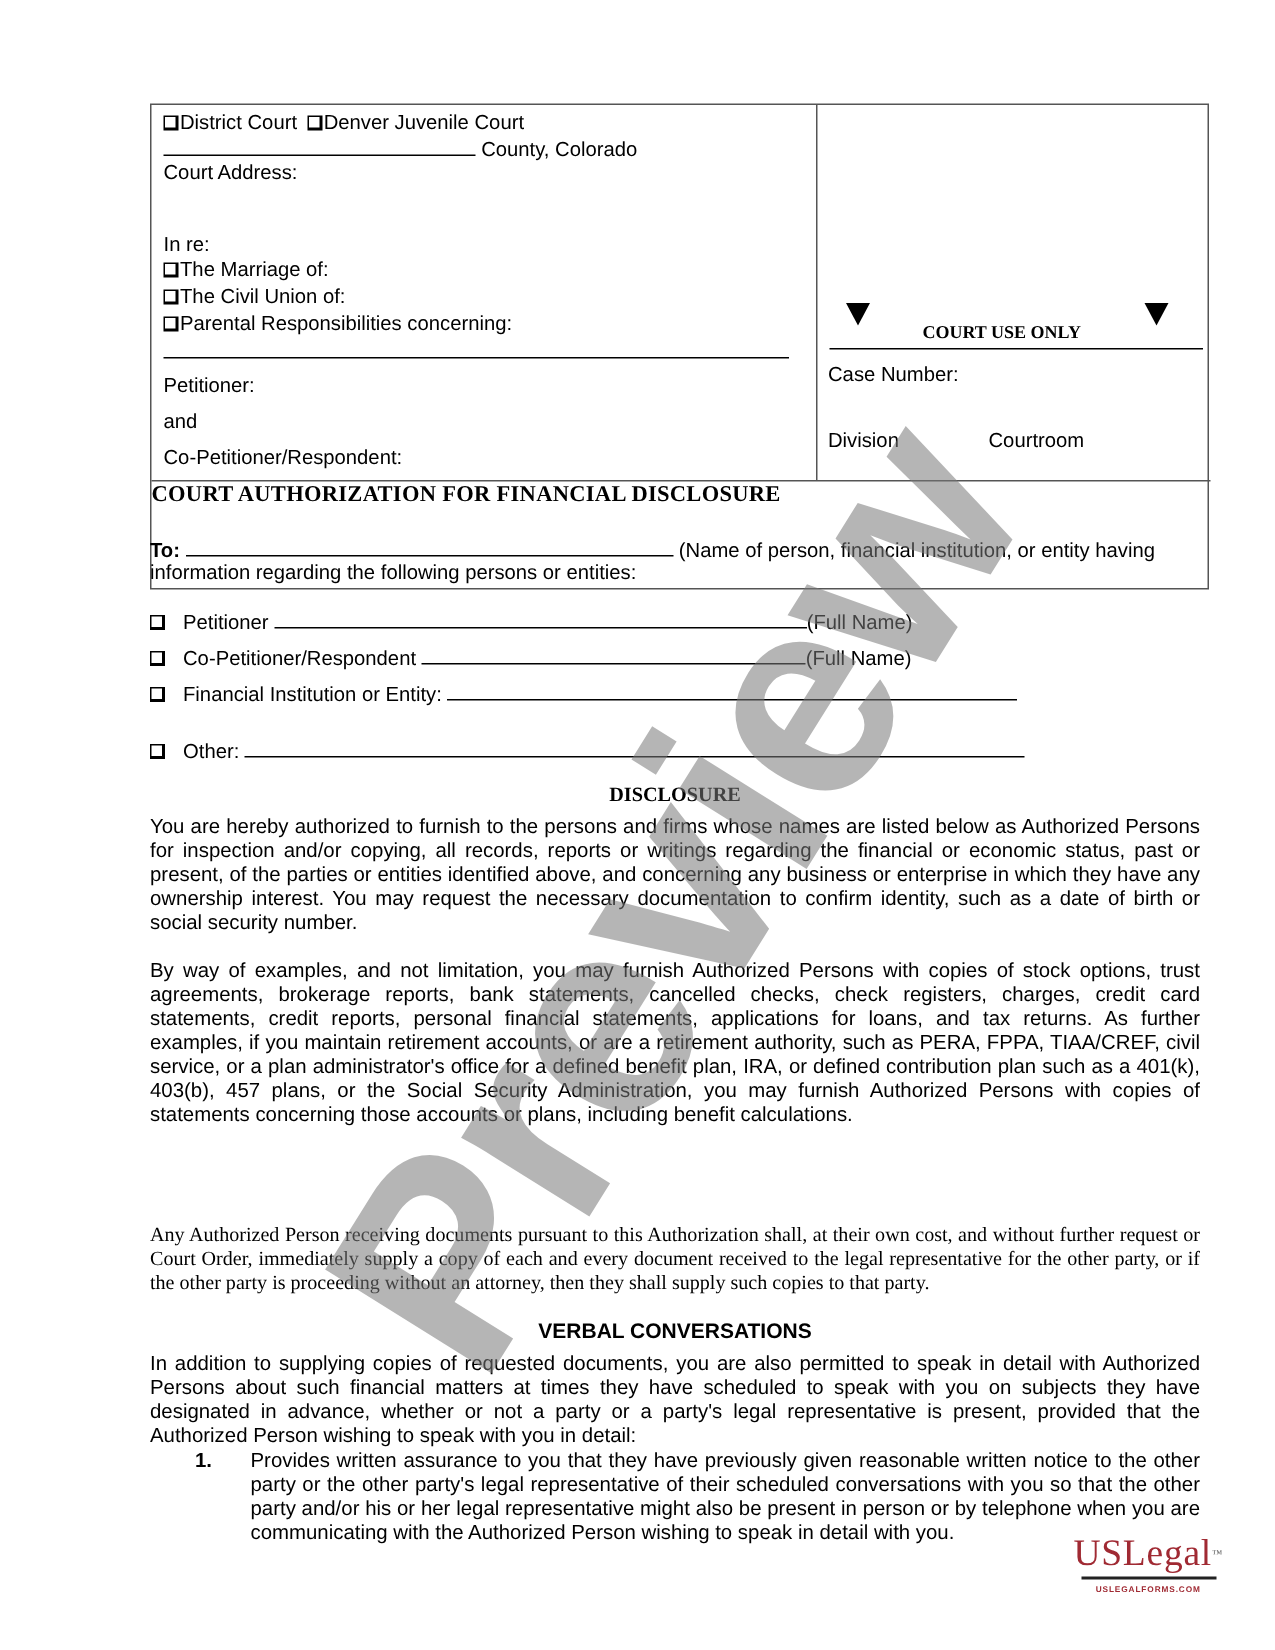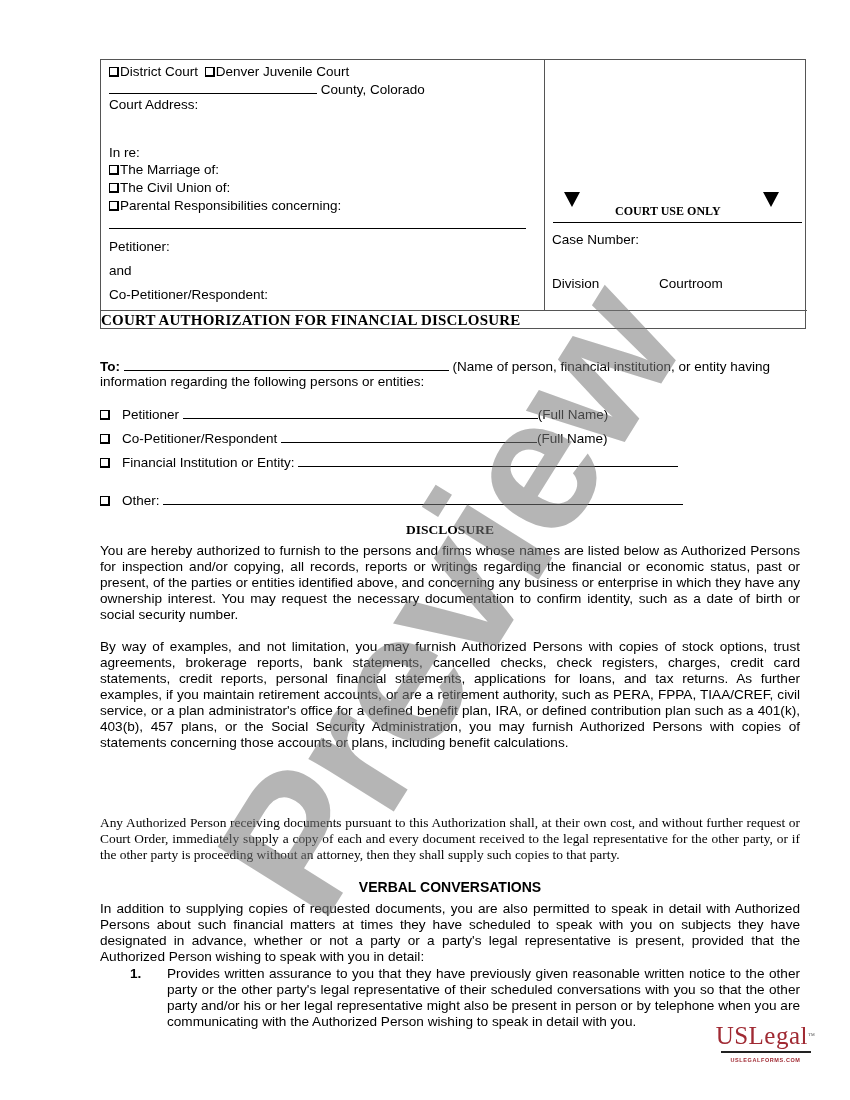--- a/index.html
+++ b/index.html
@@ -1,18 +1,18 @@
 <!DOCTYPE html>
 <html><head>
 <meta charset="utf-8">
 <style>
   html, body { margin:0; padding:0; background:#ffffff; }
   body { width:850px; height:1100px; position:relative; overflow:hidden; font-family:"Liberation Sans", sans-serif; color:#000; }
   .page { position:absolute; left:0; top:0; width:850px; height:1100px; }
-  .caption { position:absolute; left:100px; top:59px; width:706px; height:270px; border:1.5px solid #555; box-sizing:border-box; }
+  .caption { position:absolute; left:100px; top:69px; width:706px; height:324px; border:1.5px solid #555; box-sizing:border-box; }
   .cap-left { position:absolute; left:0; top:0; width:444px; height:250px; border-right:1.5px solid #555; box-sizing:border-box; }
   .cap-right { position:absolute; left:444px; top:0; width:262px; height:250px; }
   .cap-title { position:absolute; left:0; top:250px; width:706px; height:19px; border-top:1.5px solid #555; box-sizing:border-box; text-align:left;
     font-family:"Liberation Serif", serif; font-weight:bold; font-size:15px; line-height:19px; letter-spacing:0.2px; }
   .t { position:absolute; font-size:13.5px; line-height:16px; white-space:nowrap; }
   .cb { display:inline-block; width:10px; height:10px; border:1.5px solid #000; border-right-width:2.5px; border-bottom-width:2.5px; box-sizing:border-box; vertical-align:-1px; margin-right:1px; }
   .line { display:inline-block; border-bottom:1px solid #000; height:12px; vertical-align:baseline; }
   .tri { position:absolute; width:0; height:0; border-left:8px solid transparent; border-right:8px solid transparent; border-top:15px solid #000; }
   .cuo { position:absolute; left:70px; top:144px; font-family:"Liberation Serif", serif; font-weight:bold; font-size:12px;text-align:center; }
   .cuo-rule { position:absolute; left:8px; top:162px; width:249px; border-top:1.2px solid #000; }

